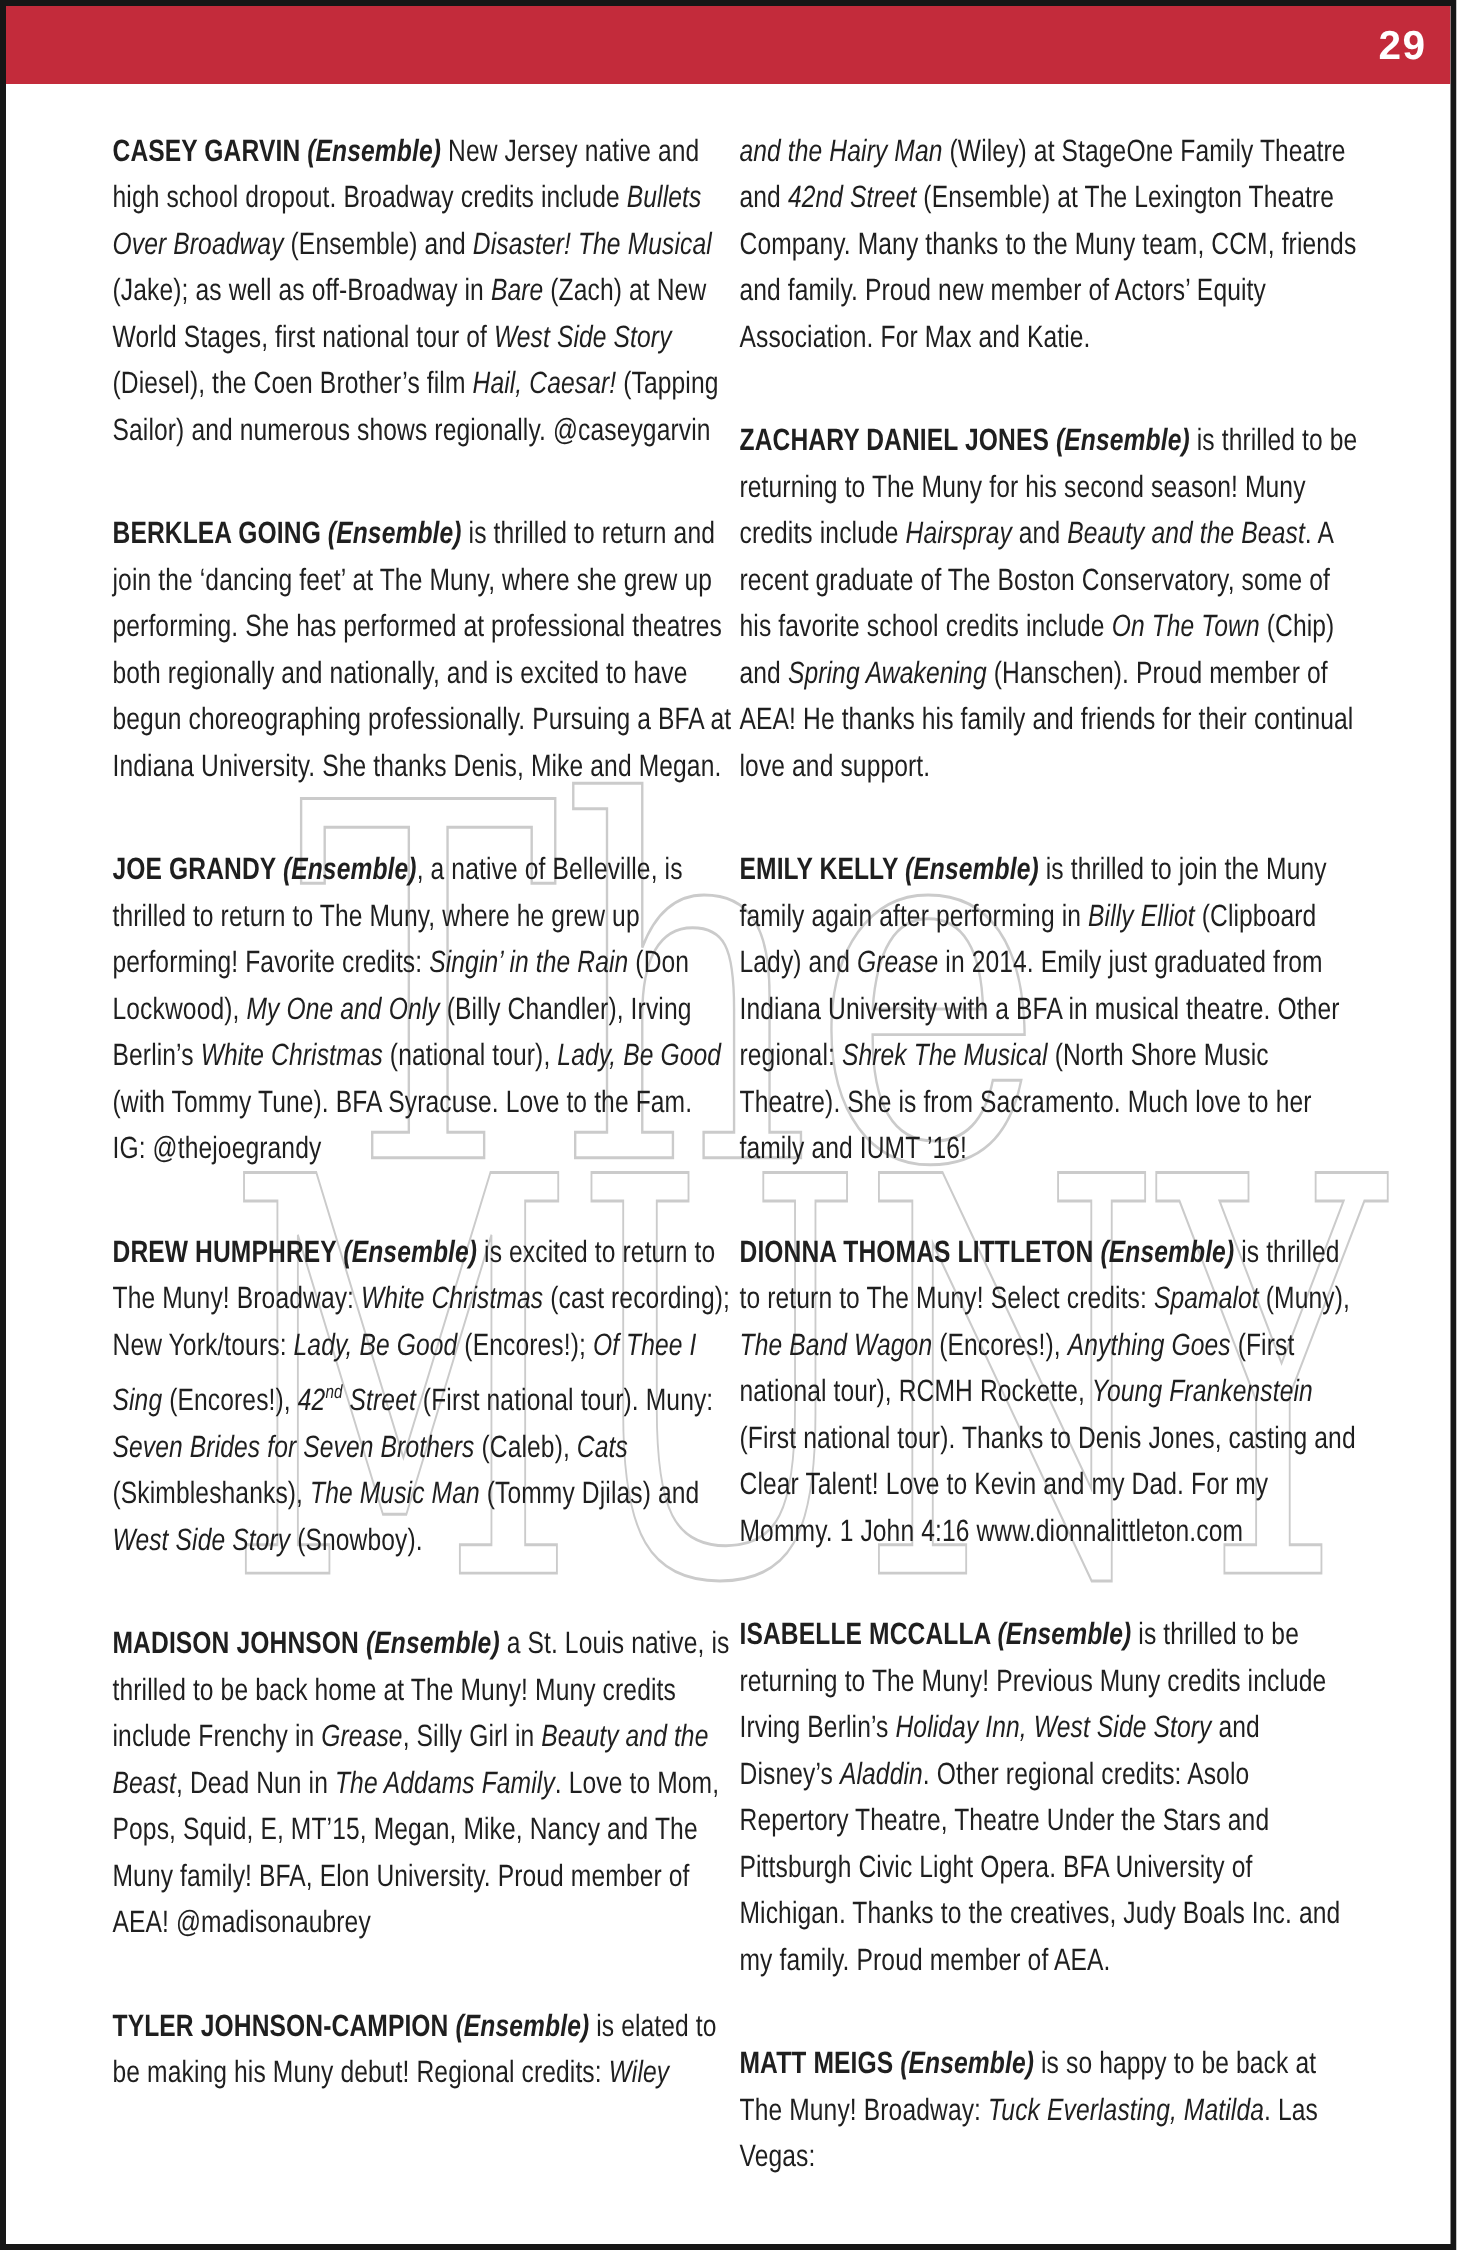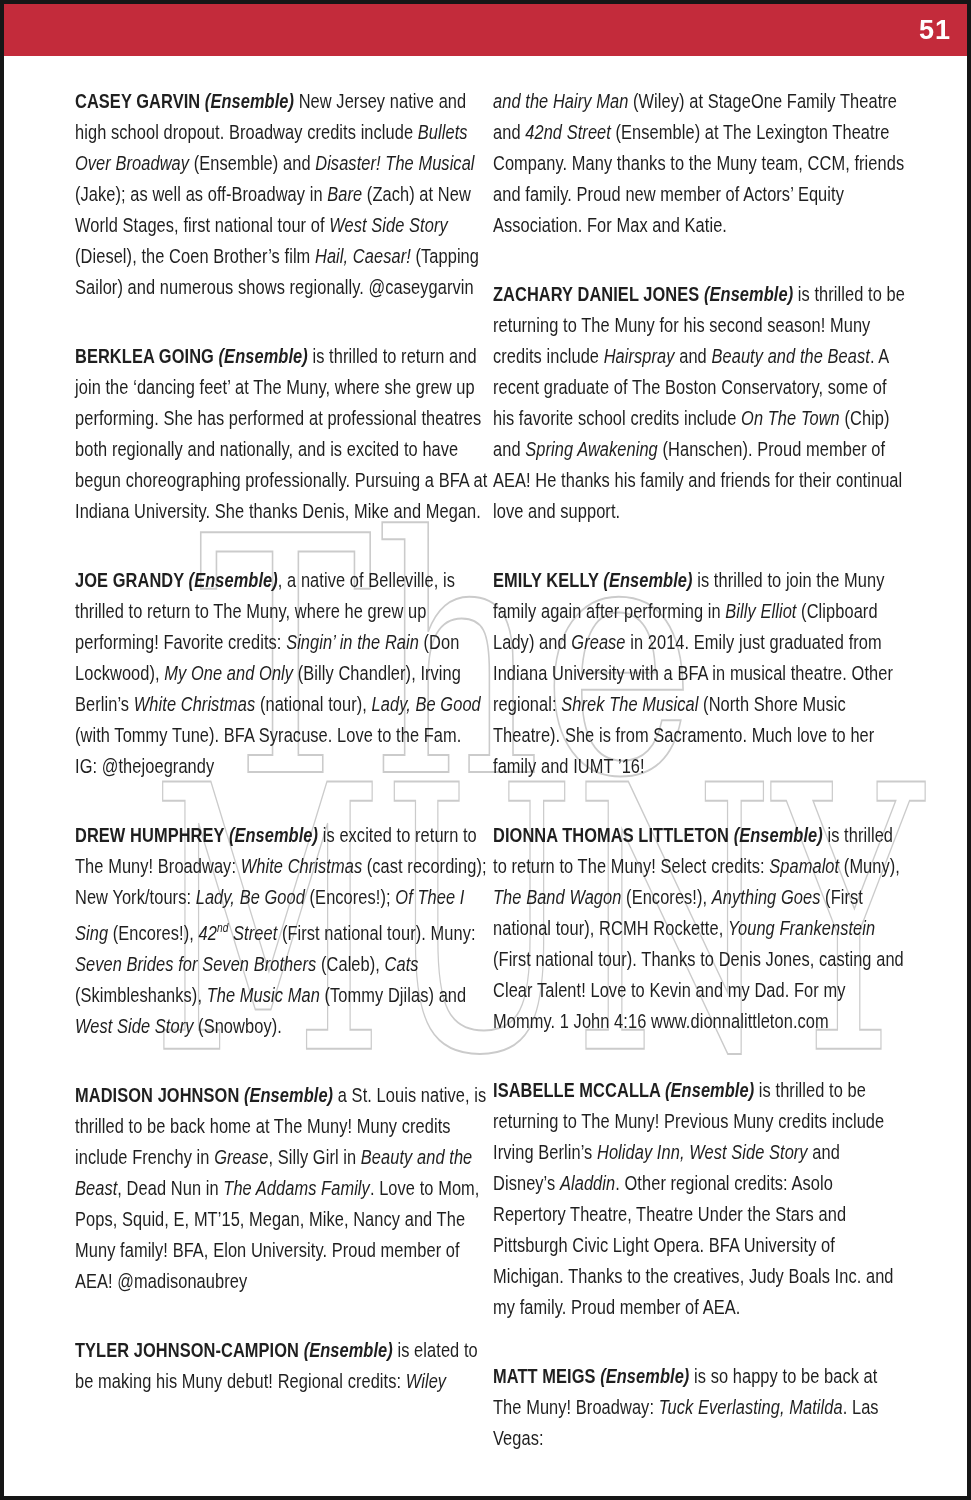--- a/index.html
+++ b/index.html
@@ -53,21 +53,21 @@
   .seg-i{font-style:italic;}
   .seg-is{font-style:italic;font-size:0.62em;vertical-align:super;}
 </style>
 </head>
 <body>
 
 <div class="page">
 
   <div class="header-bar">
     <div class="header-title">WHO’S WHO</div>
-    <div class="header-page-num">51</div>
+    <div class="header-page-num">29</div>
   </div>
 
   <svg class="watermark" width="963" height="1492" viewBox="0 0 967 1496">
     <text x="195" y="770" font-size="330" textLength="500" lengthAdjust="spacingAndGlyphs">The</text>
     <text x="148" y="1048" font-size="368" textLength="775" lengthAdjust="spacingAndGlyphs">MUNY</text>
   </svg>
 
   <div class="col col-left">
       <p class="bio"><strong class="bio-name">CASEY GARVIN </strong><em class="bio-role">(Ensemble)</em><span class="seg-p"> New Jersey native and high school dropout. Broadway credits include </span><span class="seg-i">Bullets Over Broadway</span><span class="seg-p"> (Ensemble) and </span><span class="seg-i">Disaster! The Musical</span><span class="seg-p"> (Jake); as well as off-Broadway in </span><span class="seg-i">Bare</span><span class="seg-p"> (Zach) at New World Stages, first national tour of </span><span class="seg-i">West Side Story</span><span class="seg-p"> (Diesel), the Coen Brother’s film </span><span class="seg-i">Hail, Caesar!</span><span class="seg-p"> (Tapping Sailor) and numerous shows regionally. @caseygarvin</span></p>
       <p class="bio"><strong class="bio-name">BERKLEA GOING </strong><em class="bio-role">(Ensemble)</em><span class="seg-p"> is thrilled to return and join the ‘dancing feet’ at The Muny, where she grew up performing. She has performed at professional theatres both regionally and nationally, and is excited to have begun choreographing professionally. Pursuing a BFA at Indiana University. She thanks Denis, Mike and Megan.</span></p>

